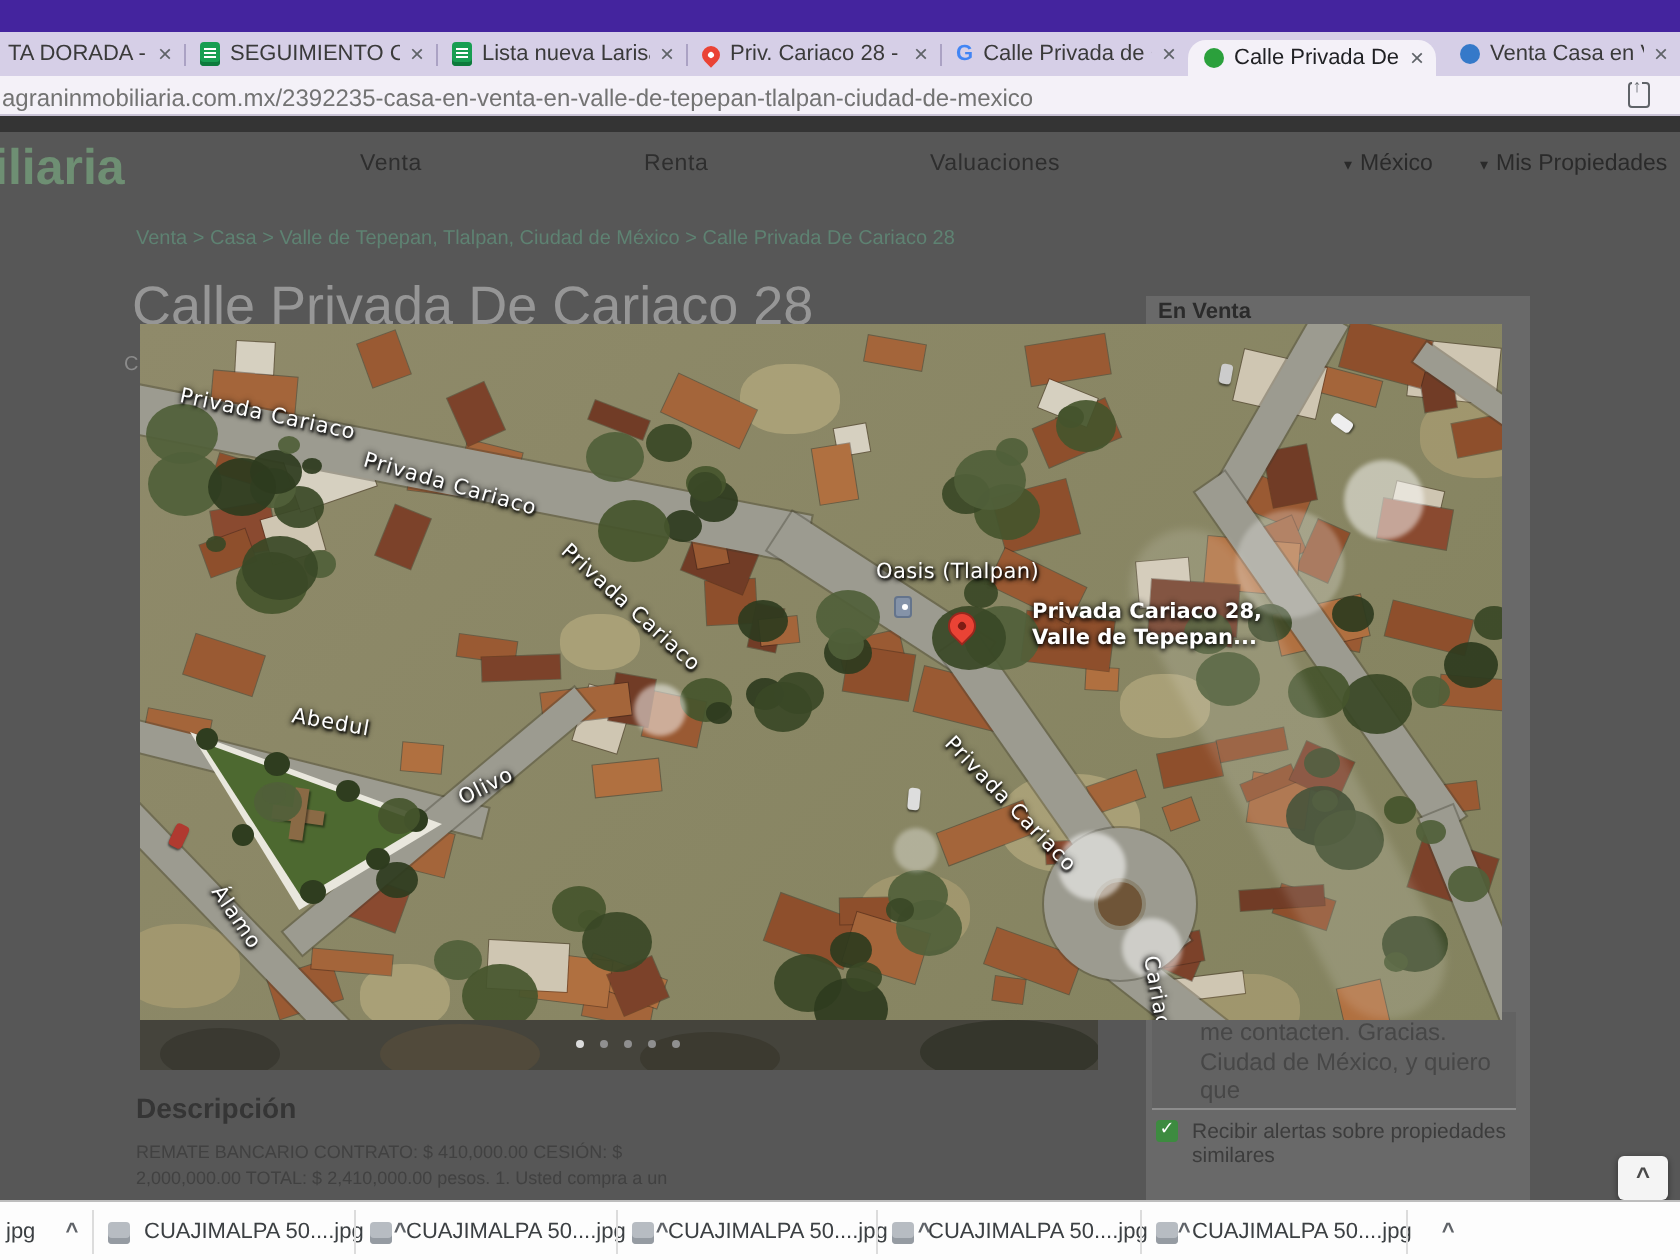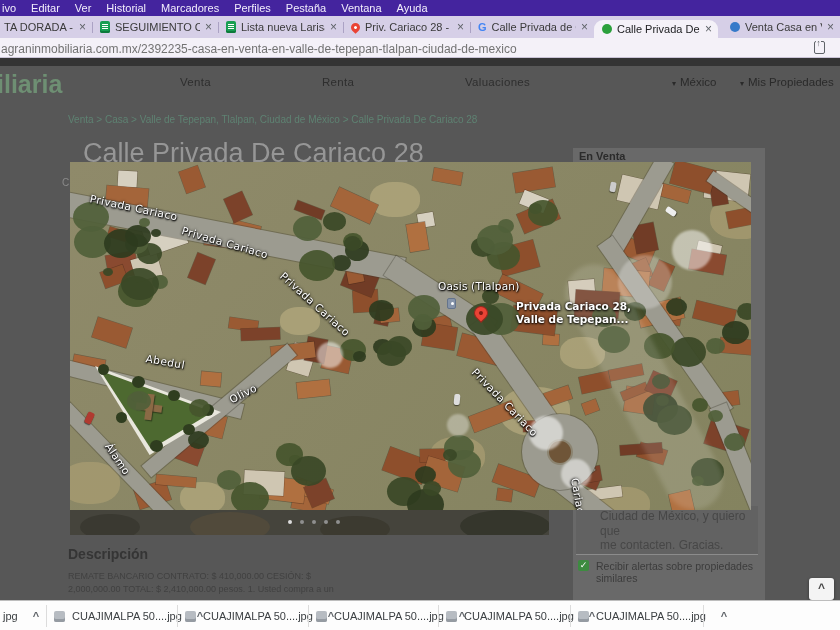--- a/index.html
+++ b/index.html
@@ -50,21 +50,21 @@
   .shareicon::after { content:"↑"; position:absolute; left:1.2px; top:-4px; font-size:9px; color:#5f6368; background:#f4f1f8; }
 
   
   #page { position:absolute; left:0; top:58px; width:840px; height:542px; background:#575757; overflow:hidden; }
   #topband { position:absolute; left:0; top:0; width:840px; height:8px; background:#343434; }
   #logo { position:absolute; left:-3px; top:12px; font-size:25px; font-weight:bold; color:#6e8f73; }
   .navlink { position:absolute; top:18px; font-size:11.5px; color:#2e2e2e; letter-spacing:.3px; }
   .navdrop { position:absolute; top:18px; font-size:11.5px; color:#2a2a2a; }
   .navdrop .caret { font-size:8px; margin-right:4px; color:#2a2a2a; }
   #breadcrumb { position:absolute; left:68px; top:56px; font-size:10px; color:#5e8272; }
-  #listing-title { position:absolute; left:83px; top:80px; font-size:27px; color:#969696; }
+  #listing-title { position:absolute; left:66px; top:80px; font-size:27px; color:#969696; }
   #subtitle-frag { position:absolute; left:62px; top:119px; font-size:10px; color:#8b8b8b; }
 
   
   #sidebar-card { position:absolute; left:573px; top:90px; width:192px; height:452px; background:#696969; }
   #status-badge { position:absolute; left:6px; top:2px; font-size:11px; font-weight:bold; color:#2b2b2b; }
   #msgbox { position:absolute; left:3px; top:358px; width:182px; height:49px; background:#626262; border-bottom:1px solid #8c8c8c; padding:3px 6px 0 24px; font-size:12px; line-height:14.5px; color:#474747; }
   #alerts-row { position:absolute; left:5px; top:412px; display:flex; align-items:flex-start; gap:7px; }
   #alerts-check { width:11px; height:11px; border-radius:2px; background:#3d8b40; color:#fff; font-family:"DejaVu Sans",sans-serif; font-size:9px; line-height:11px; text-align:center; flex:0 0 auto; }
   #alerts-label { font-size:10.5px; color:#3c3c3c; }
   #send-btn { position:absolute; left:3px; top:436px; width:182px; height:24px; background:#505050; border-radius:2px; text-align:center; padding-top:5px; font-size:12px; color:#3e3e3e; }
@@ -104,31 +104,20 @@
   .dlitem { position:absolute; top:0; height:30px; display:flex; align-items:center; gap:7px; padding:0 8px; }
   .dlicon { width:11px; height:11px; border-radius:2px; background:#b7bcc2; box-shadow:inset 0 -3px 0 #959ba2; flex:0 0 auto; }
   .dlname { font-size:11px; color:#3c4043; white-space:nowrap; }
   .dlcaret { font-size:11px; font-weight:bold; color:#5f6368; margin-left:8px; }
   .dldiv { position:absolute; top:4px; width:1px; height:22px; background:#dcdcdc; }
 </style>
 </head>
 <body>
 
 <div id="menubar">
-  <div class="menus">
-    <span>ivo</span>
-    <span>Editar</span>
-    <span>Ver</span>
-    <span>Historial</span>
-    <span>Marcadores</span>
-    <span>Perfiles</span>
-    <span>Pestaña</span>
-    <span>Ventana</span>
-    <span>Ayuda</span>
-  </div>
 </div>
 
 <div id="tabstrip">
   <div class="tab" style="left:0;width:92px;padding-left:4px;">
     <span class="title">TA DORADA - Google D</span>
     <span class="close">×</span>
   </div>
   <div class="tab" style="left:92px;width:126px;">
     <span class="fav-sheets"></span>
     <span class="title">SEGUIMIENTO CLIENTES L</span>
@@ -179,22 +168,22 @@
   <span class="navdrop" style="left:672px;"><span class="caret">▾</span><span>México</span></span>
   <span class="navdrop" style="left:740px;"><span class="caret">▾</span><span>Mis Propiedades</span></span>
 
   <div id="breadcrumb">Venta &gt; Casa &gt; Valle de Tepepan, Tlalpan, Ciudad de México &gt; Calle Privada De Cariaco 28</div>
   <div id="listing-title">Calle Privada De Cariaco 28</div>
   <div id="subtitle-frag">C</div>
 
   <div id="sidebar-card">
     <div id="status-badge">En Venta</div>
     <div id="msgbox">
+      <div>me contacten. Gracias.</div>
       <div>Ciudad de México, y quiero que</div>
-      <div>me contacten. Gracias.</div>
     </div>
     <div id="alerts-row">
       <div id="alerts-check">✓</div>
       <div id="alerts-label">Recibir alertas sobre propiedades similares</div>
     </div>
   </div>
 
   <div id="map">
     <div id="map-patches">
         <div style="position:absolute;left:430px;top:225px;width:70px;height:49px;border-radius:45%;background:#b3a87e;opacity:.75;"></div>

